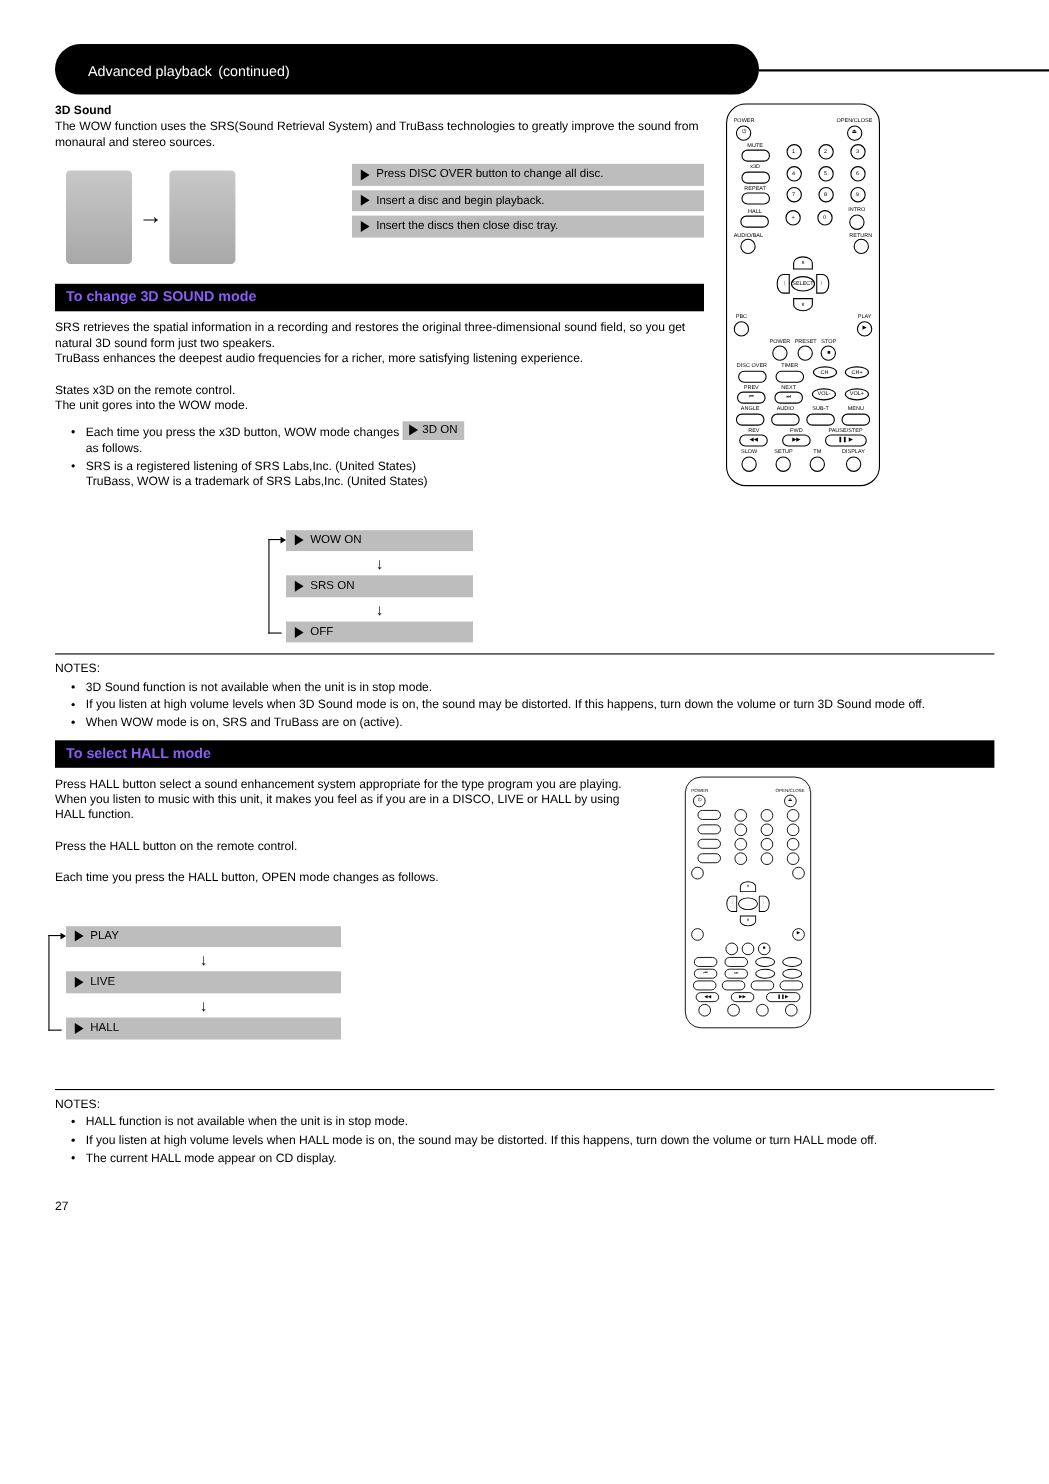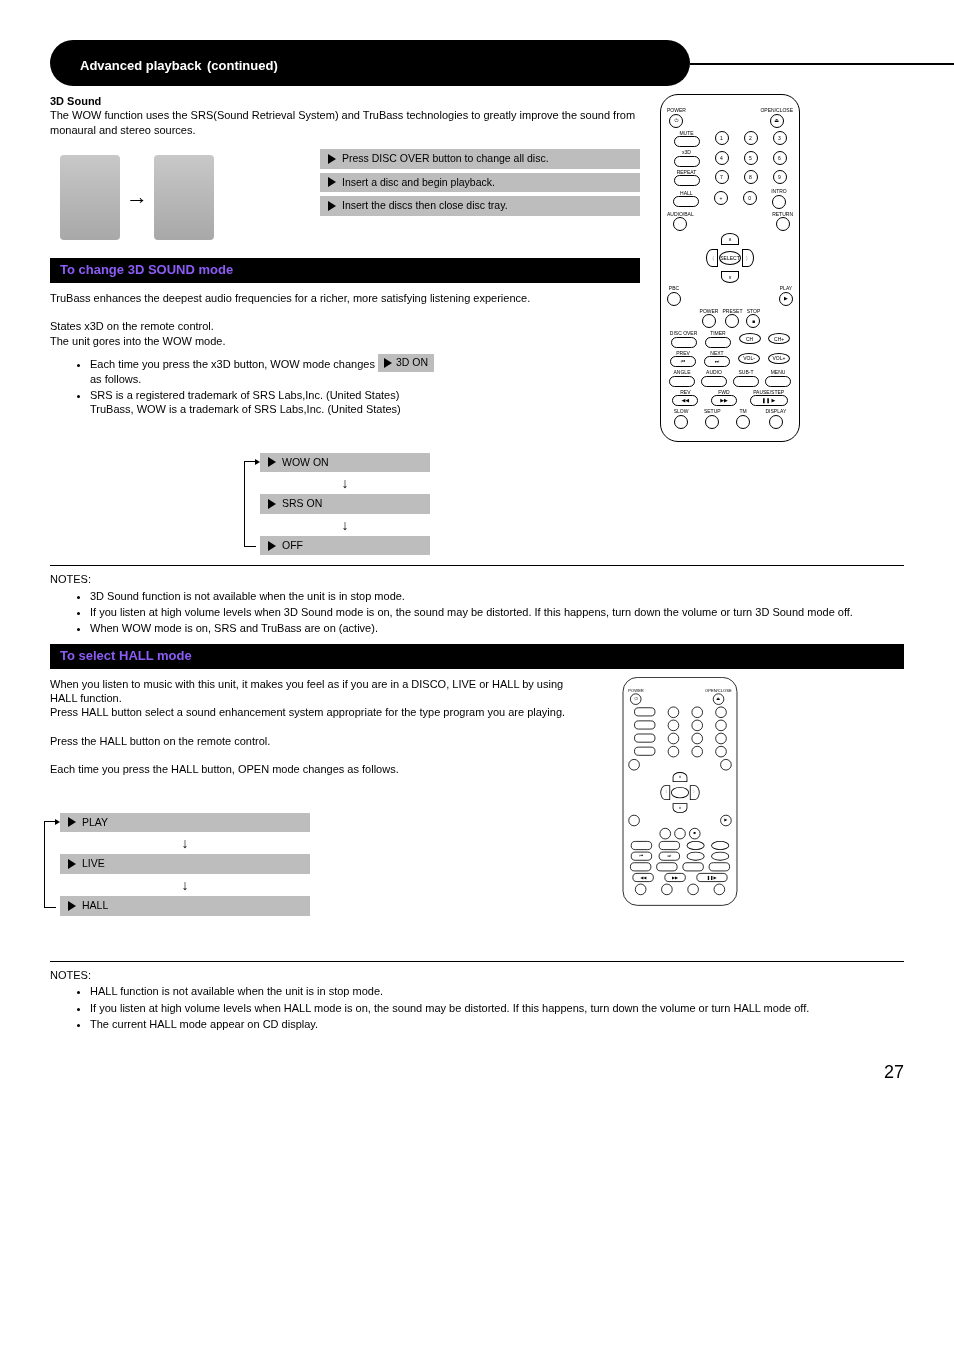--- a/index.html
+++ b/index.html
@@ -15,21 +15,21 @@
   }
   .page-title-bar {
     background: #000;
     color: #fff;
     border-radius: 30px;
     padding: 10px 30px;
     margin-bottom: 8px;
     position: relative;
     width: 640px;
   }
-  .page-title-bar h1 { font-size: 20px; font-weight: bold; }
+  .page-title-bar h1 { font-size: 20px; font-weight: normal; }
   .page-title-bar span { font-size: 13px; }
   .title-tail {
     position: absolute;
     right: -300px;
     top: 50%;
     width: 300px;
     height: 2px;
     background: #000;
   }
   .section-header {
@@ -131,23 +131,23 @@
     content: "";
     position: absolute;
     right: -4px;
     top: -3px;
     width:0;height:0;
     border-left:5px solid #000;
     border-top:3px solid transparent;
     border-bottom:3px solid transparent;
   }
   ul.notes { list-style: disc; padding-left: 24px; }
-  ul.notes li { margin: 2px 16px; }
+  ul.notes li { margin: 2px 4px; }
   hr.thin { border: none; border-top: 1px solid #000; margin: 6px 0; }
-  .page-num { text-align: right; margin-top: 30px; font-size: 18px; }
+  .page-num { text-align: left; margin-top: 30px; font-size: 11px; }
   .label-group { display:flex;flex-direction:column;align-items:center; }
   .small-remote { transform: scale(0.82); transform-origin: top center; }
   .inline-step { background:#bdbdbd; padding:2px 6px; display:inline-flex; align-items:center; gap:4px; font-size:10.5px; }
   .heading-text { font-weight: bold; }
 </style>
 </head>
 <body>
 
 <div class="page-title-bar">
   <h1><span>Advanced playback</span>
@@ -177,36 +177,37 @@
           <span>Insert a disc and begin playback.</span>
         </div>
         <div class="step-box">
           <span class="play-tri"></span>
           <span>Insert the discs then close disc tray.</span>
         </div>
       </div>
     </div>
 
     <div class="section-header">To change 3D SOUND mode</div>
+    <p>SRS  retrieves the spatial information in a recording and restores the original three-dimensional sound field, so you get natural 3D sound form just two speakers.</p>
     <p>TruBass enhances the deepest audio frequencies for a richer, more satisfying listening experience.</p>
     <br>
     <p>States x3D on the remote control.</p>
     <p>The unit gores into the WOW mode.</p>
 
     <ul class="notes" style="margin-top:6px;">
       <li>
         <span>Each time you press the x3D button, WOW mode changes  </span>
         <span class="inline-step">
           <span class="play-tri"></span>
           <span>3D ON</span>
         </span><br>
         <span>as follows.</span>
       </li>
       <li>
-        <span>SRS is a registered trademark of SRS Labs,Inc. (United States)</span><br>
+        <span>SRS is a registered listening of SRS Labs,Inc. (United States)</span><br>
         <span>TruBass, WOW is a trademark of SRS Labs,Inc. (United States)</span>
       </li>
     </ul>
 
     <div class="cycle-diagram">
       <div class="cycle-loop"></div>
       <div class="step-box">
           <span class="play-tri"></span>
           <span>WOW ON</span>
         </div>
@@ -401,22 +402,22 @@
 <ul class="notes">
   <li>3D Sound function is not available when the unit is in stop mode.</li>
   <li>If you listen at high volume levels when 3D Sound mode is on, the sound may be distorted. If this happens, turn down the volume or turn 3D Sound mode off.</li>
   <li>When WOW mode is on, SRS and TruBass are on (active).</li>
 </ul>
 
 <div class="section-header" style="width:100%;">To select HALL mode</div>
 
 <div class="row">
   <div style="flex:0 0 540px;">
+    <p>Press HALL button select a sound enhancement system appropriate for the type program you are playing.</p>
     <p>When you listen to music with this unit, it makes you feel as if you are in a DISCO, LIVE or HALL by using HALL function.</p>
-    <p>Press HALL button select a sound enhancement system appropriate for the type program you are playing.</p>
     <br>
     <p>Press the HALL button on the remote control.</p>
     <br>
     <p>Each time you press the HALL button, OPEN mode changes as follows.</p>
 
     <div class="cycle-diagram narrow">
       <div class="cycle-loop"></div>
       <div class="step-box">
           <span class="play-tri"></span>
           <span>PLAY</span>

